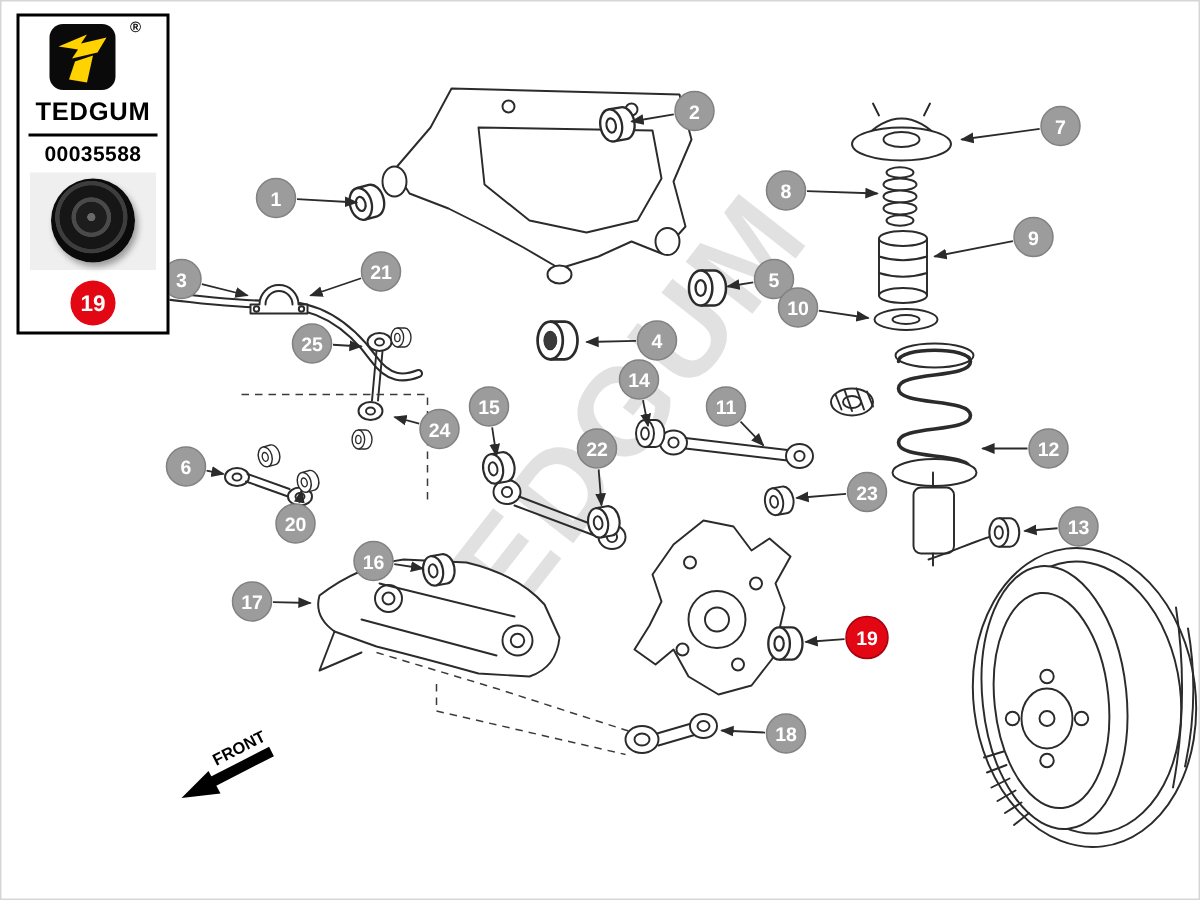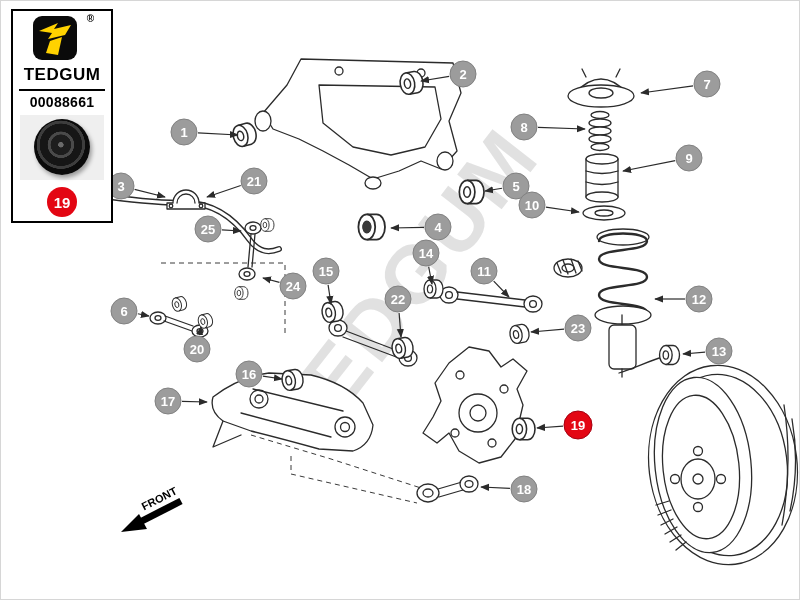--- a/index.html
+++ b/index.html
@@ -358,20 +358,20 @@
     <div class="logo-row">
       <svg class="logo-mark" viewBox="0 0 46 46">
         <rect x="1" y="1" width="44" height="44" rx="9" fill="#0a0a0a"></rect>
         <path d="M7,16 L26,8 L22,14 L39,10 L33,20 L16,24 L20,18 Z" fill="#ffd200"></path>
         <path d="M18,26 L30,22 L26,40 L14,38 Z" fill="#ffd200"></path>
       </svg>
       <span class="reg-mark">®</span>
     </div>
     <div class="brand-name">TEDGUM</div>
     <div class="brand-divider"></div>
-    <div class="part-number">00088661</div>
+    <div class="part-number">00035588</div>
     <div class="product-photo">
       <div class="bushing-img"></div>
     </div>
     <div class="badge-circle" style="background: rgb(227, 6, 19);">19</div>
   </div>
 
 </div>
 
 </body></html>

